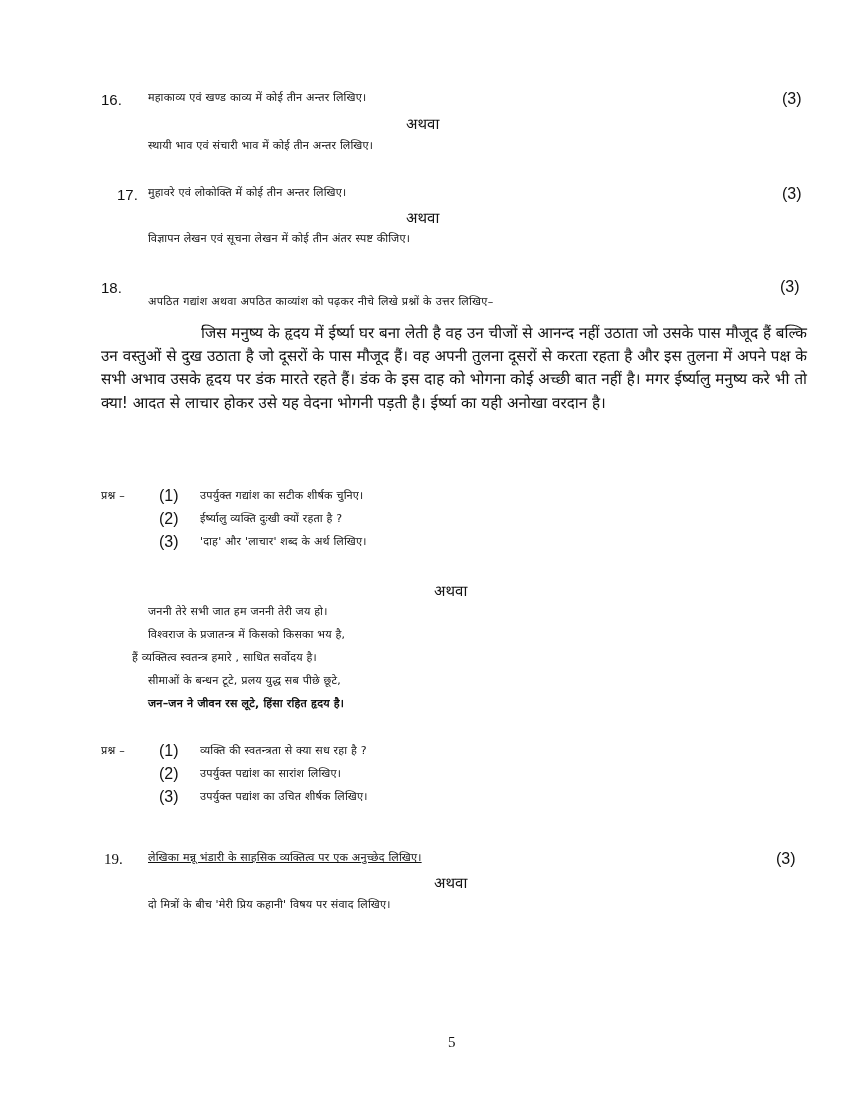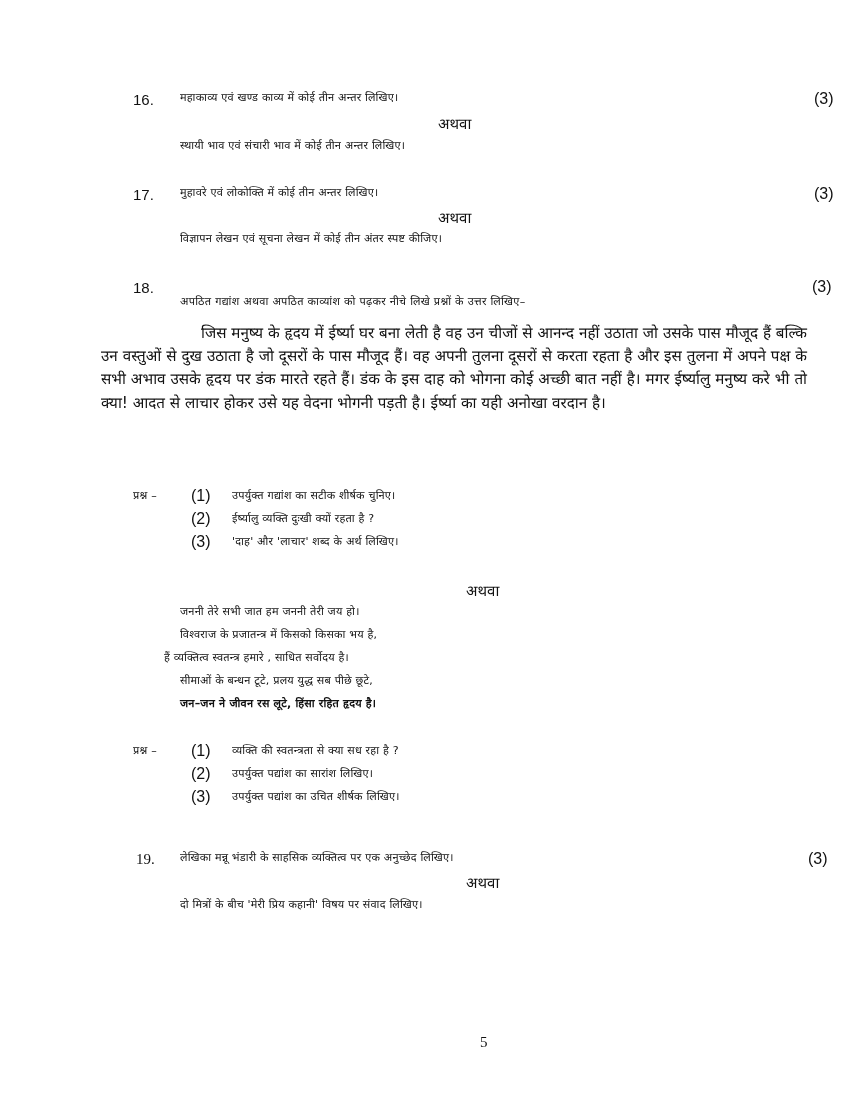--- a/index.html
+++ b/index.html
@@ -1,20 +1,20 @@
 <!DOCTYPE html>
 <html><head>
 <meta charset="utf-8">
 <style>
   html, body { margin: 0; padding: 0; background: #ffffff; }
   body {
     width: 850px; height: 1100px; position: relative; overflow: hidden;
     font-family: "DejaVu Sans", sans-serif; color: #111111;
   }
-  .abs { position: absolute; white-space: nowrap; margin-left: 32px; }
+  .abs { position: absolute; white-space: nowrap; }
   .qnum { font-family: "Liberation Sans", sans-serif; font-size: 15px; }
   .txt { font-size: 11px; letter-spacing: 0.2px; }
   .marks { font-family: "Liberation Sans", sans-serif; font-size: 16px; }
   .or { font-size: 15px; }
   .para {
     position: absolute; left: 101px; width: 706px;
     font-size: 15.2px; line-height: 23.2px; text-align: justify; text-align-last: left;
   }
   .para .first-line-indent { display: inline-block; width: 100px; }
   .pnum { font-family: "Liberation Serif", serif; font-size: 15px; }
@@ -24,21 +24,21 @@
 
 <div>
   <span class="abs qnum" style="left:101px; top:91px;">16.</span>
   <span class="abs txt" style="left:148px; top:89px;">महाकाव्य एवं खण्ड काव्य में कोई तीन अन्तर लिखिए।</span>
   <span class="abs marks" style="left:782px; top:90px;">(3)</span>
   <span class="abs or" style="left:406px; top:113px;">अथवा</span>
   <span class="abs txt" style="left:148px; top:137px;">स्थायी भाव एवं संचारी भाव में कोई तीन अन्तर लिखिए।</span>
 </div>
 
 <div>
-  <span class="abs qnum" style="left:101px; top:186px;">17.</span>
+  <span class="abs qnum" style="left:117px; top:186px;">17.</span>
   <span class="abs txt" style="left:148px; top:184px;">मुहावरे एवं लोकोक्ति में कोई तीन अन्तर लिखिए।</span>
   <span class="abs marks" style="left:782px; top:185px;">(3)</span>
   <span class="abs or" style="left:406px; top:207px;">अथवा</span>
   <span class="abs txt" style="left:148px; top:230px;">विज्ञापन लेखन एवं सूचना लेखन में कोई तीन अंतर स्पष्ट कीजिए।</span>
 </div>
 
 <div>
   <span class="abs qnum" style="left:101px; top:279px;">18.</span>
   <span class="abs txt" style="left:148px; top:293px; letter-spacing:0.3px;">अपठित गद्यांश अथवा अपठित काव्यांश को पढ़कर नीचे लिखे प्रश्नों के उत्तर लिखिए–</span>
   <span class="abs marks" style="left:780px; top:278px;">(3)</span>
@@ -71,19 +71,19 @@
     <span class="abs txt" style="left:200px; top:742px;">व्यक्ति की स्वतन्त्रता से क्या सध रहा है ?</span>
     <span class="abs marks" style="left:159px; top:765px;">(2)</span>
     <span class="abs txt" style="left:200px; top:765px;">उपर्युक्त पद्यांश का सारांश लिखिए।</span>
     <span class="abs marks" style="left:159px; top:788px;">(3)</span>
     <span class="abs txt" style="left:200px; top:788px;">उपर्युक्त पद्यांश का उचित शीर्षक लिखिए।</span>
   </div>
 </div>
 
 <div>
   <span class="abs qnum" style="left:104px; top:851px;font-family:Liberation Serif, serif;">19.</span>
-  <span class="abs txt" style="left:148px; top:849px;">लेखिका मन्नू भंडारी के साहसिक व्यक्तित्व पर एक अनुच्छेद लिखिए।</span>
+  <span class="abs txt" style="left:148px; top:849px;text-decoration:underline;">लेखिका मन्नू भंडारी के साहसिक व्यक्तित्व पर एक अनुच्छेद लिखिए।</span>
   <span class="abs marks" style="left:776px; top:850px;">(3)</span>
   <span class="abs or" style="left:434px; top:872px;">अथवा</span>
   <span class="abs txt" style="left:148px; top:896px;text-align:center;">दो मित्रों के बीच 'मेरी प्रिय कहानी' विषय पर संवाद लिखिए।</span>
 </div>
 
 <span class="abs pnum" style="left:448px; top:1034px;">5</span>
 
 </body></html>

